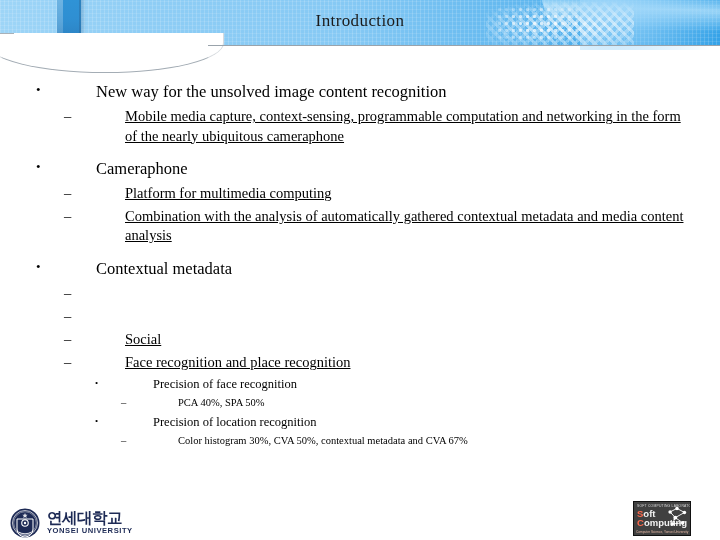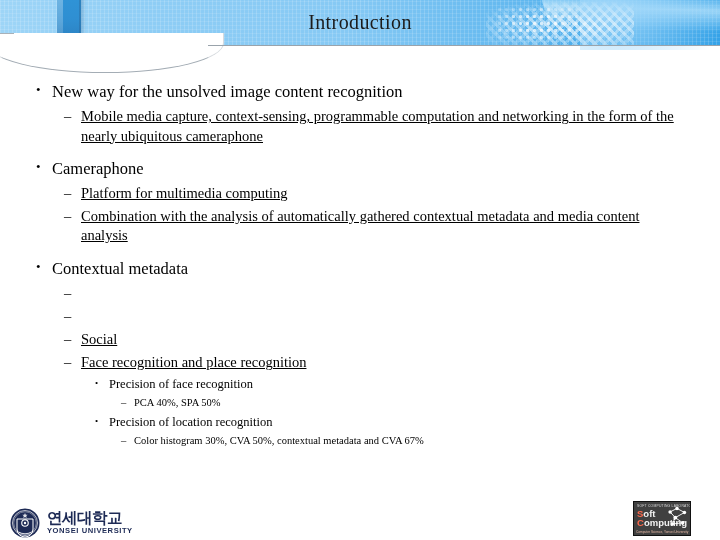--- a/index.html
+++ b/index.html
@@ -134,21 +134,21 @@
     background: linear-gradient(90deg, rgba(40,80,120,0.30), rgba(40,80,120,0));
     border-radius: 0 0 8px 0;
   }
 
   .slide-title {
     position: absolute;
     left: 0; top: 11px;
     width: 720px;
     text-align: center;
     font-family: "Liberation Serif", "DejaVu Serif", serif;
-    font-size: 20px;
+    font-size: 17px;
     color: #1b1b1b;
     letter-spacing: 0.4px;
     z-index: 5;
   }
 
   
   .content {
     position: absolute;
     left: 0; top: 72px;
     width: 720px;
@@ -157,20 +157,21 @@
     display: flex;
     align-items: flex-start;
     color: #000000;
   }
   .bullet-mark {
     flex: 0 0 auto;
     text-align: left;
   }
   .bullet-text {
     flex: 1 1 auto;
+    margin-left: 44px;
   }
 
   
   .lvl1 {
     padding-left: 36px;
     font-size: 16.5px;
     line-height: 1.36;
     margin-top: 9px;
   }
   .lvl1 .bullet-mark { width: 16px; font-size: 13px; line-height: 1.45; }

